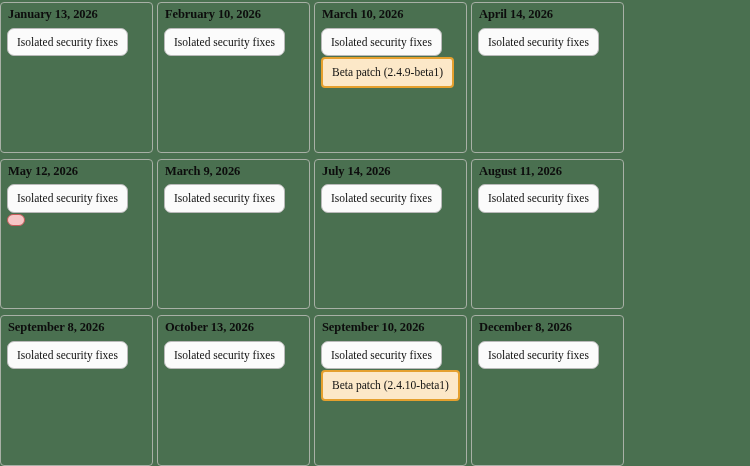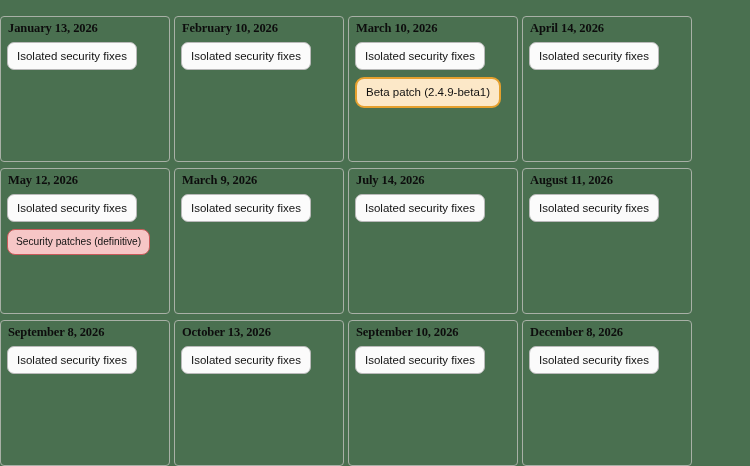--- a/index.html
+++ b/index.html
@@ -12,24 +12,24 @@
     background: #4a7050;
     font-family: "Liberation Serif", "DejaVu Serif", serif;
     overflow: hidden;
   }
 
   .calendar-grid {
     display: grid;
     grid-template-columns: repeat(4, 1fr);
     grid-template-rows: repeat(3, 1fr);
     gap: 6px 4px;
-    width: 692px;
+    width: 624px;
     height: 466px;
     box-sizing: border-box;
-    padding: 16px 0px 0px 0px;
+    padding: 2px 0px 0px 0px;
   }
 
   .month-cell {
     border: 1px solid #a8b0a6;
     border-radius: 4px;
     box-sizing: border-box;
     padding: 5px 6px 6px 6px;
     display: flex;
     flex-direction: column;
     align-items: flex-start;
@@ -42,42 +42,42 @@
     font-weight: bold;
     font-size: 12.5px;
     color: #0d0d0d;
     letter-spacing: -0.1px;
     margin: 0 0 6px 1px;
     line-height: 1.1;
     white-space: nowrap;
   }
 
   .badge {
-    font-family: Liberation Sans, sans-serif;
+    font-family: Liberation Serif, serif;
     font-size: 11.5px;
     line-height: 1.25;
     color: #111111;
     border-radius: 7px;
     box-sizing: border-box;
     padding: 6px 9px;
-    margin-bottom: 7px;
+    margin-bottom: 1px;
     display: inline-block;
     max-width: 100%;
     white-space: nowrap;
   }
 
   .badge-neutral {
     background: #fbfbfb;
     border: 1px solid #b9b9b9;
   }
 
   .badge-beta {
     background: #fce8c8;
     border: 2px solid #e5a02e;
-    border-radius: 9px;
+    border-radius: 4px;
   }
 
   .badge-security {
     background: #f6c6c6;
     border: 1px solid #c85a5a;
     border-radius: 8px;
   }
 
   .badge-release {
     background: #d7e8c4;
@@ -119,21 +119,20 @@
 
   <div class="month-cell">
     <div class="month-date">April 14, 2026</div>
     <span class="badge badge-neutral">Isolated security fixes</span>
   </div>
 
   <div class="month-cell">
     <div class="month-date">May 12, 2026</div>
     <span class="badge badge-neutral">Isolated security fixes</span>
     <span class="badge badge-security multiline">
-      <span class="badge-line">Security patches (definitive)</span>
     </span>
   </div>
 
   <div class="month-cell">
     <div class="month-date">March 9, 2026</div>
     <span class="badge badge-neutral">Isolated security fixes</span>
   </div>
 
   <div class="month-cell">
     <div class="month-date">July 14, 2026</div>
@@ -151,20 +150,21 @@
   </div>
 
   <div class="month-cell">
     <div class="month-date">October 13, 2026</div>
     <span class="badge badge-neutral">Isolated security fixes</span>
   </div>
 
   <div class="month-cell">
     <div class="month-date">September 10, 2026</div>
     <span class="badge badge-neutral">Isolated security fixes</span>
+    <span class="badge badge-beta">Beta patch (2.4.10-beta1)</span>
   </div>
 
   <div class="month-cell">
     <div class="month-date">December 8, 2026</div>
     <span class="badge badge-neutral">Isolated security fixes</span>
   </div>
 
 </div>
 
 </body></html>

